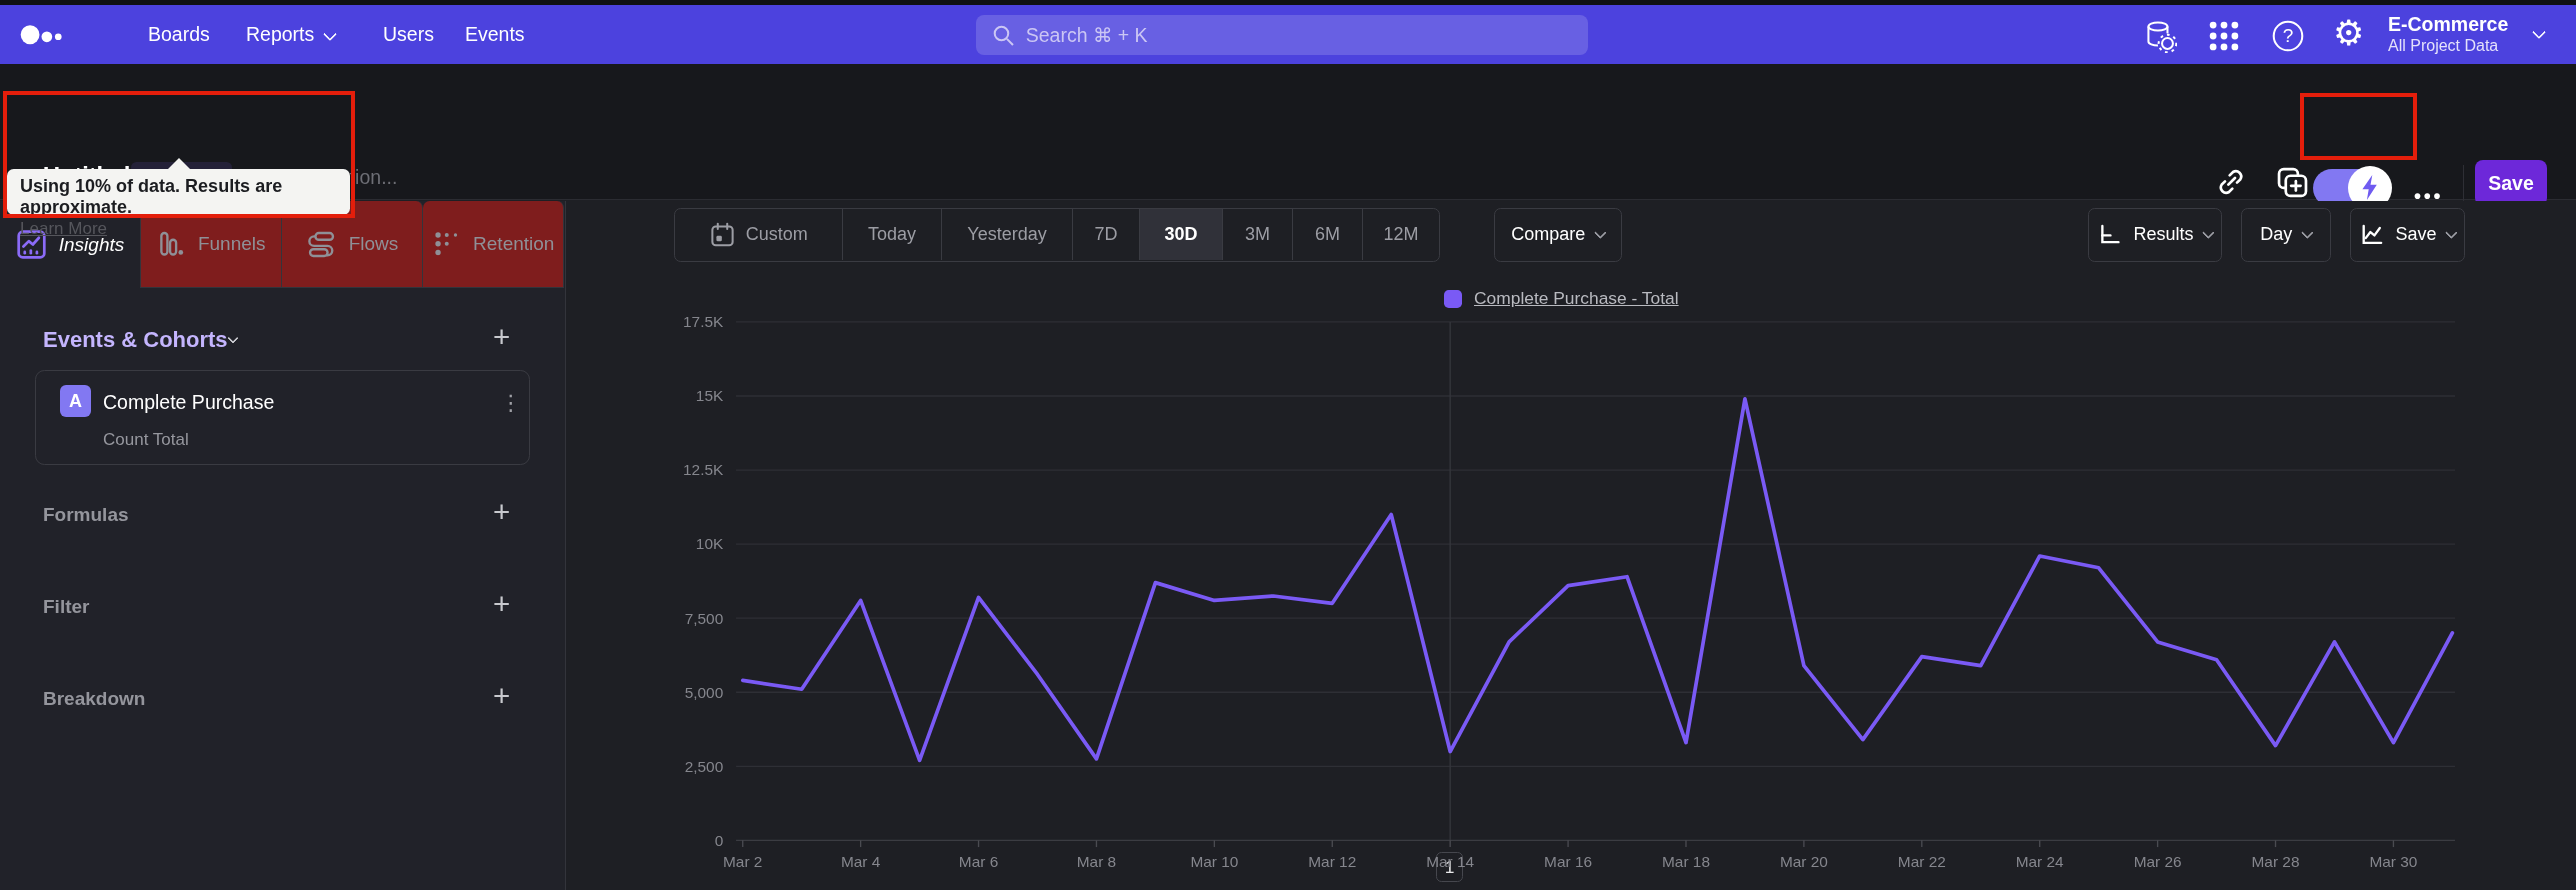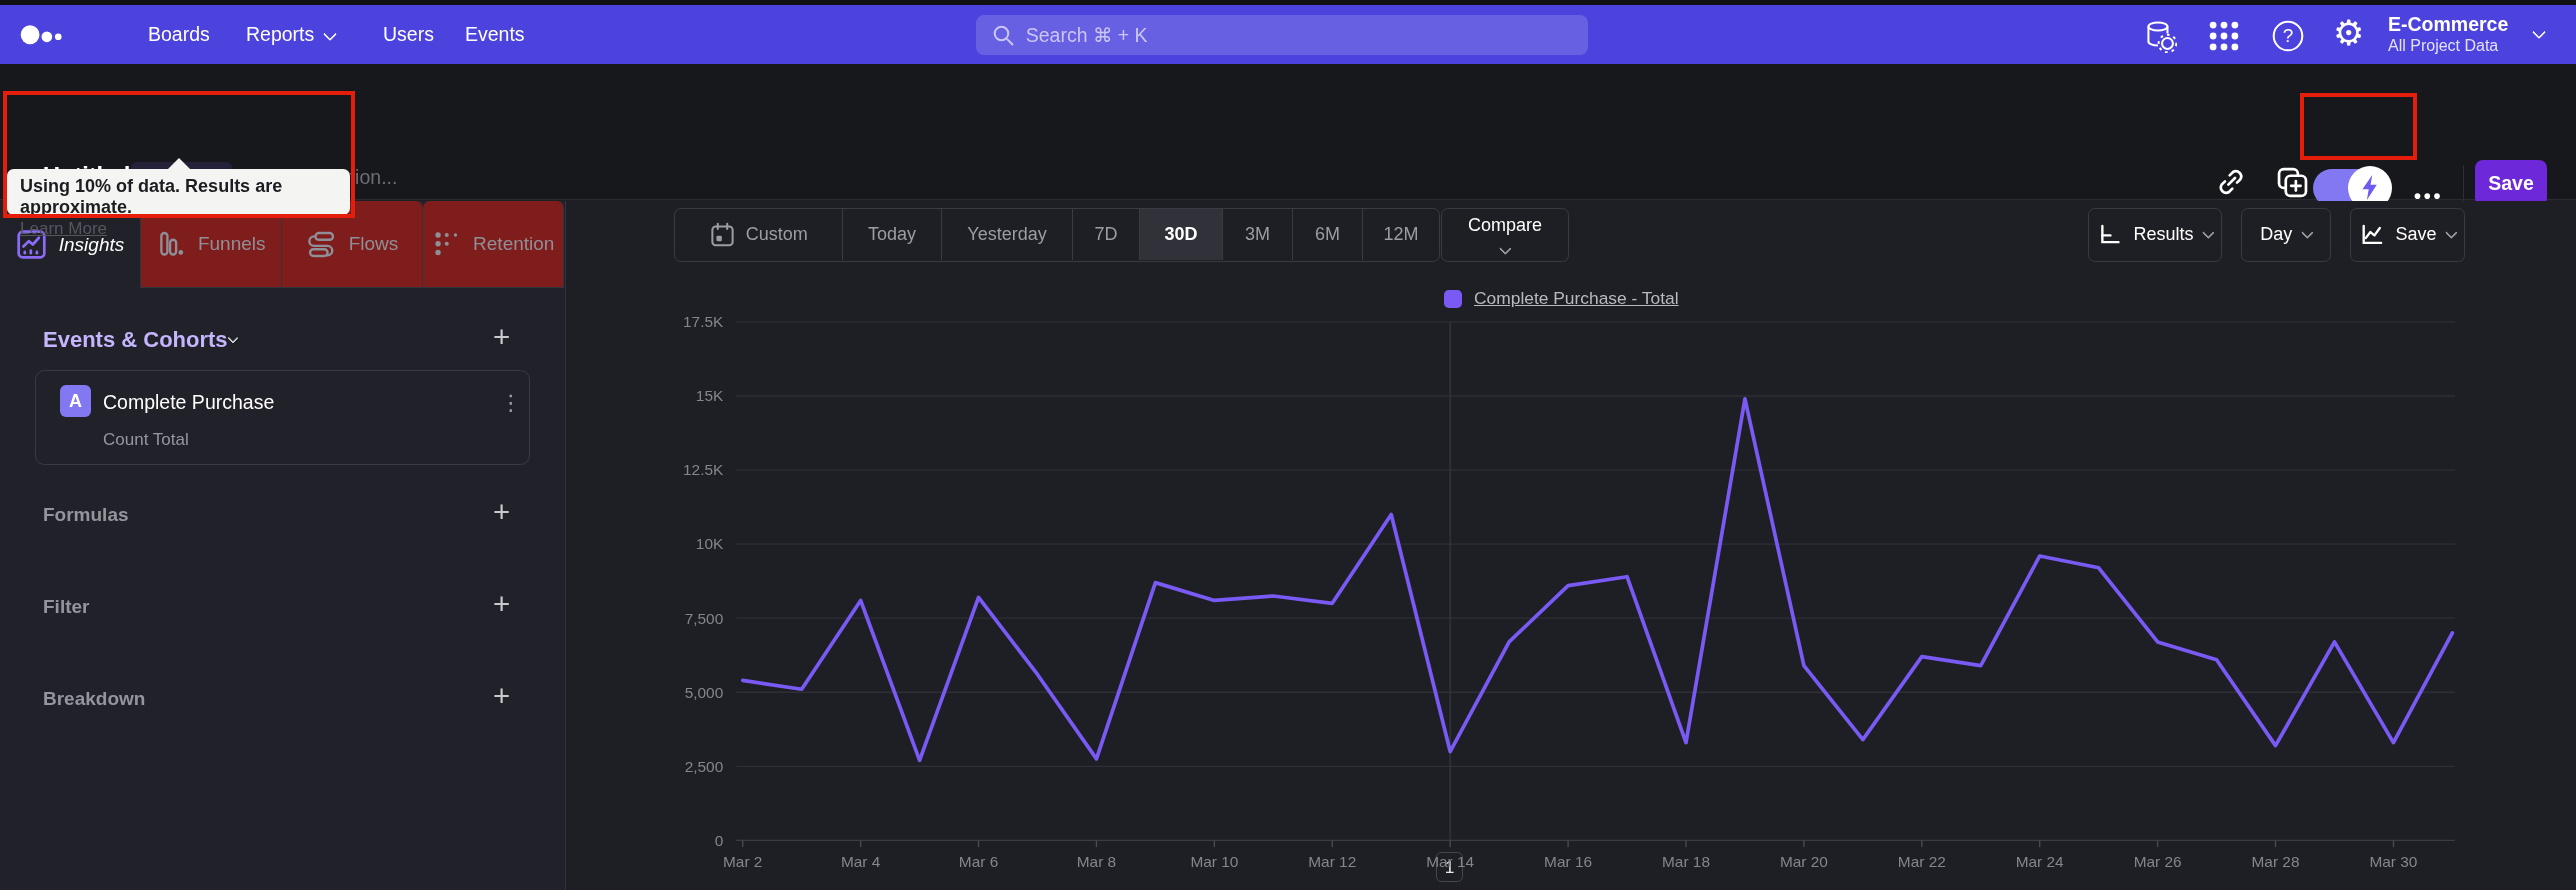--- a/index.html
+++ b/index.html
@@ -283,21 +283,21 @@
     </div>
     <div class="seg" style="width:99px;">Today</div>
     <div class="seg" style="width:131px;">Yesterday</div>
     <div class="seg" style="width:67px;">7D</div>
     <div class="seg active" style="width:83px;">30D</div>
     <div class="seg" style="width:70px;">3M</div>
     <div class="seg" style="width:70px;">6M</div>
     <div class="seg" style="width:76px;">12M</div>
   </div>
 
-  <div class="toolbtn" style="left:874px; width:128px;flex-direction:column;">
+  <div class="toolbtn" style="left:927px; width:128px;">
     <span>Compare</span>
       <span class="chev"></span>
   </div>
 
   <div class="toolbtn" style="left:1521px; width:134px;">
     <svg class="icon" width="25.5" height="25.5" viewBox="0 0 38 38">
       <polyline points="8,6 8,30 32,30" fill="none" stroke="#fff" stroke-width="3.5" stroke-linecap="round"></polyline>
       <line x1="8" y1="20" x2="20" y2="20" stroke="#fff" stroke-width="3.5" stroke-linecap="round"></line>
     </svg>
     <span>Results</span>

